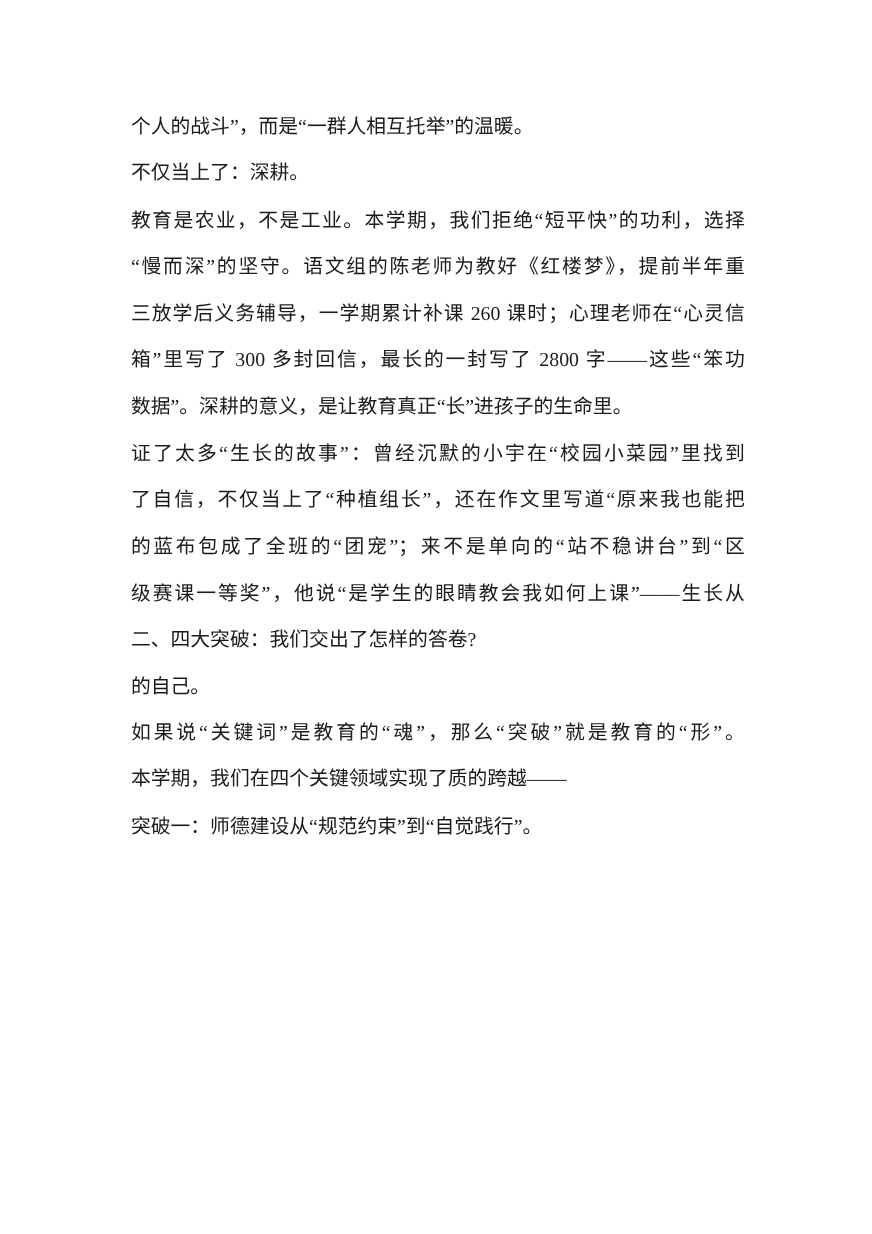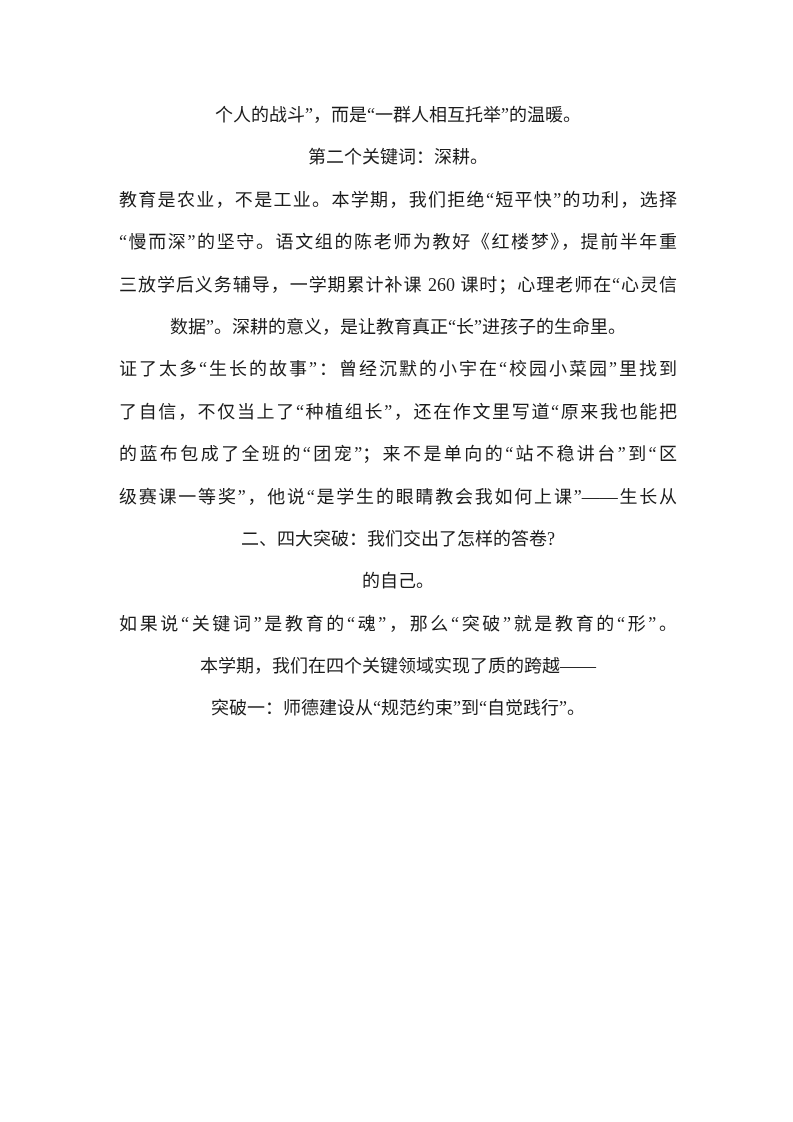--- a/index.html
+++ b/index.html
@@ -20,38 +20,39 @@
       background: #ffffff;
       padding: 94px 116px 0 119px;
     }
     .doc-line {
       height: 42.4px;
       line-height: 42.4px;
       font-size: 18px;
       color: #1b1b1b;
       white-space: nowrap;
       overflow: visible;
-      text-align: center;
+      text-align: left;
     }
     .doc-line.j {
       white-space: normal;
       text-align: justify;
       text-align-last: justify;
       text-justify: inter-ideograph;
     }
   </style>
 </head>
 <body>
 
 <div class="doc-page">
   <div class="doc-line">个人的战斗”，而是“一群人相互托举”的温暖。</div>
-  <div class="doc-line">第二个关键词：深耕。</div>
+  <div class="doc-line">不仅当上了：深耕。</div>
   <div class="doc-line j">教育是农业，不是工业。本学期，我们拒绝“短平快”的功利，选择</div>
   <div class="doc-line j">“慢而深”的坚守。语文组的陈老师为教好《红楼梦》，提前半年重</div>
   <div class="doc-line j">三放学后义务辅导，一学期累计补课 260 课时；心理老师在“心灵信</div>
+  <div class="doc-line j">箱”里写了 300 多封回信，最长的一封写了 2800 字——这些“笨功</div>
   <div class="doc-line">数据”。深耕的意义，是让教育真正“长”进孩子的生命里。</div>
   <div class="doc-line j">证了太多“生长的故事”：曾经沉默的小宇在“校园小菜园”里找到</div>
   <div class="doc-line j">了自信，不仅当上了“种植组长”，还在作文里写道“原来我也能把</div>
   <div class="doc-line j">的蓝布包成了全班的“团宠”；来不是单向的“站不稳讲台”到“区</div>
   <div class="doc-line j">级赛课一等奖”，他说“是学生的眼睛教会我如何上课”——生长从</div>
   <div class="doc-line">二、四大突破：我们交出了怎样的答卷?</div>
   <div class="doc-line">的自己。</div>
   <div class="doc-line j">如果说“关键词”是教育的“魂”，那么“突破”就是教育的“形”。</div>
   <div class="doc-line">本学期，我们在四个关键领域实现了质的跨越——</div>
   <div class="doc-line">突破一：师德建设从“规范约束”到“自觉践行”。</div>

